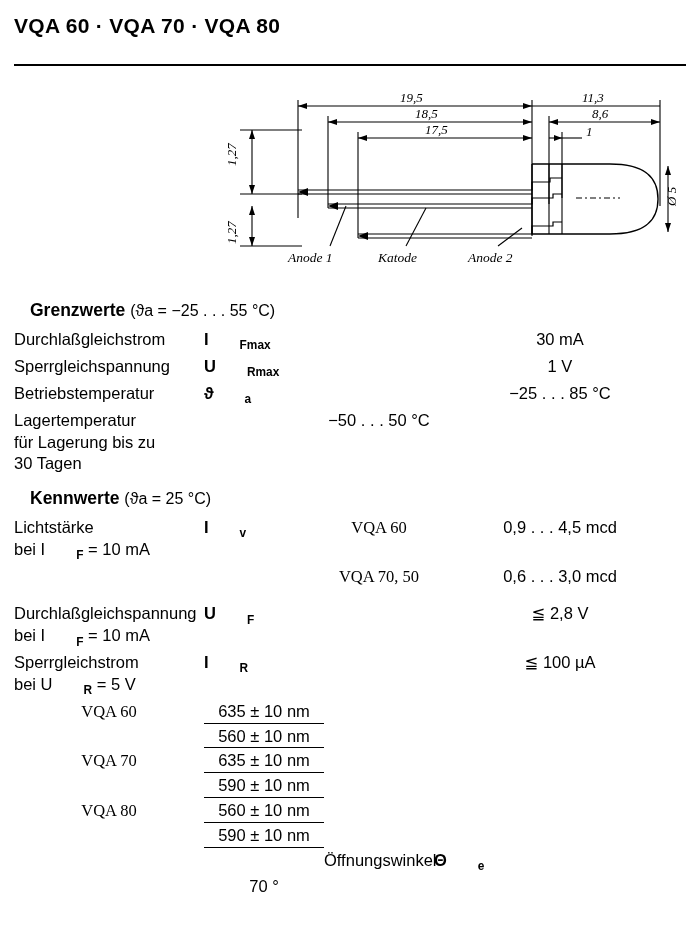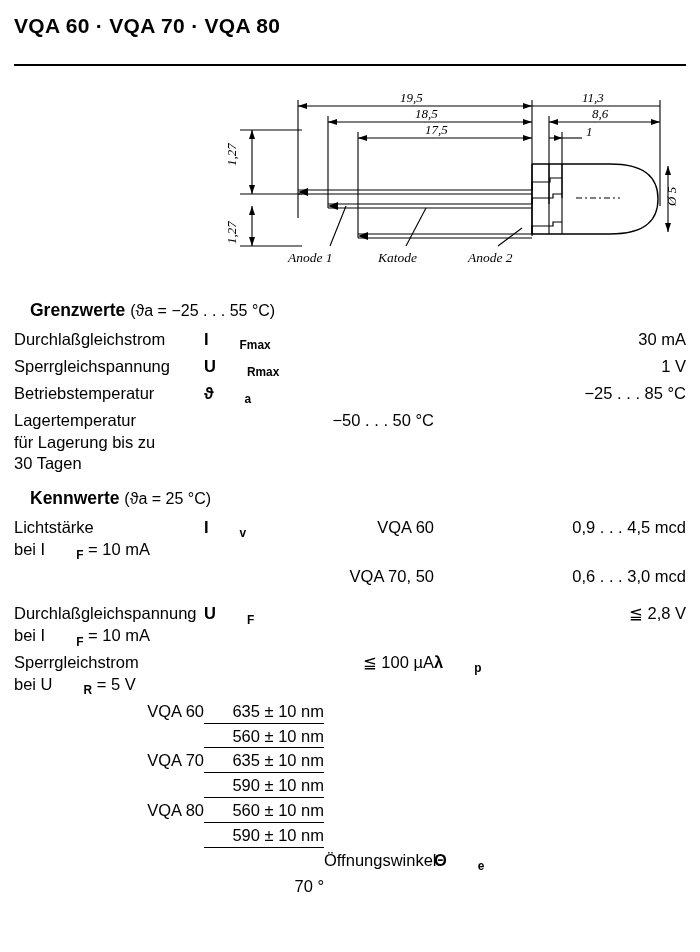--- a/index.html
+++ b/index.html
@@ -78,22 +78,22 @@
     display: grid;
     grid-template-columns: 190px 120px 110px 1fr;
     font-size: 16.5px;
     line-height: 1.32;
   }
   .rowgrid > div {
     padding: 1px 0;
   }
   .c-desc { white-space: pre-line; }
   .c-sym { font-weight: bold; }
-  .c-type { text-align: right; }
-  .c-val { text-align: right; white-space: nowrap; }
+  .c-type { text-align: center; font-family: Liberation Serif, serif; }
+  .c-val { text-align: center; white-space: nowrap; }
   .c-val.lined {
     border-bottom: 1.6px solid #000;
     display: inline-block;
     width: 100%;
   }
   .valwrap { text-align: right; }
   sub {
     font-size: 0.72em;
     font-weight: bold;
     padding-left: 31px;
@@ -256,24 +256,24 @@
       <div class="sp"></div>
       <div class="sp"></div>
       <div class="sp"></div>
 
       <div class="c-desc">Durchlaßgleichspannung<br>bei I<sub>F</sub> = 10 mA</div>
       <div class="c-sym"><span>U</span><sub>F</sub></div>
       <div class="c-type"></div>
       <div class="c-val">≦ 2,8 V</div>
 
       <div class="c-desc">Sperrgleichstrom<br>bei U<sub>R</sub> = 5 V</div>
+      <div class="c-sym"><span>I</span><sub>R</sub></div>
       <div class="c-type"></div>
       <div class="c-val">≦ 100 µA</div>
 
-      <div class="c-sym"><span>λ</span><sub>p</sub></div>
       <div class="c-type">VQA 60</div>
       <div class="valwrap"><span class="c-val lined">635 ± 10 nm</span></div>
 
       <div></div>
       <div></div>
       <div class="c-type"></div>
       <div class="valwrap"><span class="c-val lined">560 ± 10 nm</span></div>
 
       <div></div>
       <div></div>

